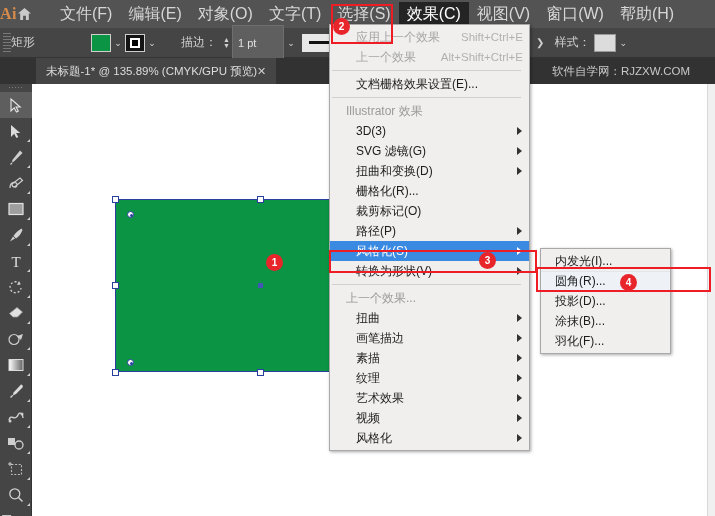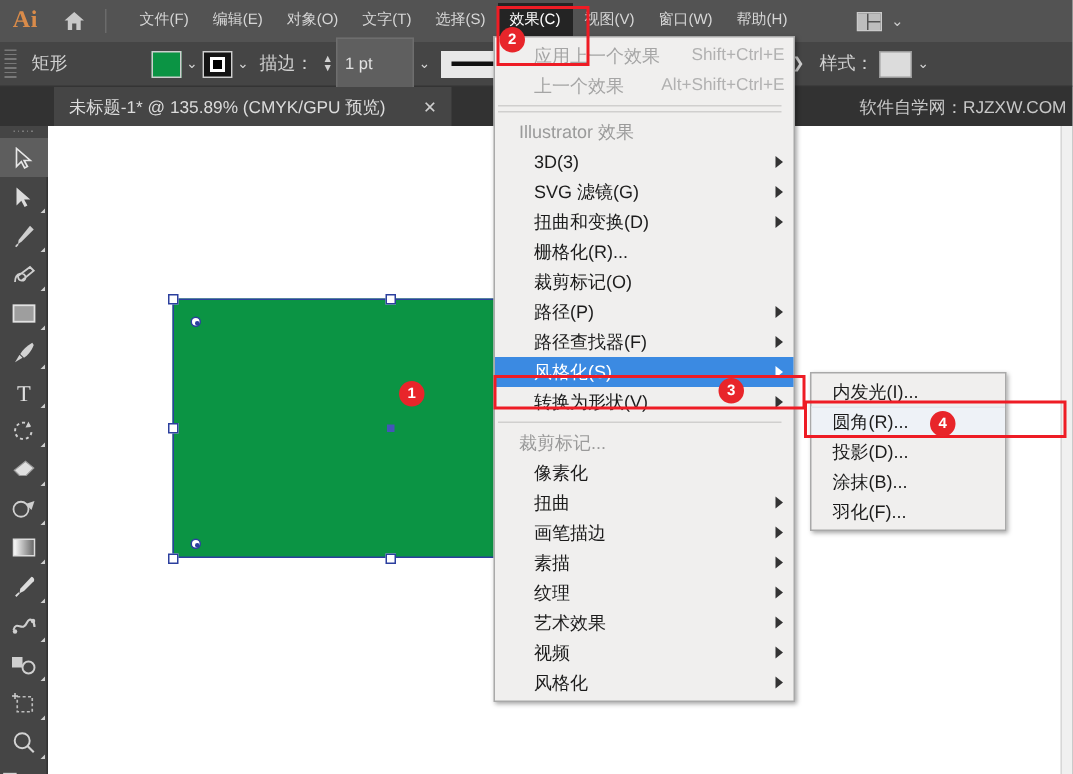--- a/index.html
+++ b/index.html
@@ -17,35 +17,35 @@
   }
   .ai-logo{
     width:34px; height:28px; color:#d98b4a; font-size:16px; font-weight:bold;
     display:flex; align-items:center; justify-content:center;
     font-family:"Liberation Serif",serif; letter-spacing:.5px;
   }
   .home-btn{ width:30px; height:28px; display:flex; align-items:center; justify-content:center; }
   .divider-v{ width:1px; height:16px; background:#6b6b6b; margin:0 6px; }
   .menu-items{ display:flex; align-items:center; margin-left:8px; }
   .menu-item{
-    font-size:10px; color:#d6d6d6; padding:4px 8px; white-space:nowrap;
+    font-size:16px; color:#d6d6d6; padding:4px 8px; white-space:nowrap;
     line-height:16px;
   }
   .menu-item.active{ background:#242424; color:#fff; }
   .ws-icon{ margin-left:38px; display:flex; align-items:center; gap:6px; }
 
   
   .optbar{
     position:absolute; left:0; top:28px; width:715px; height:30px;
     background:#454545; display:flex; align-items:center;
     border-bottom:1px solid #343434;
   }
   .grip{ width:8px; height:20px; margin-left:3px;
     background:repeating-linear-gradient(to bottom,#787878 0 1px,transparent 1px 3px);}
-  .opt-label{ font-size:12px; color:#d0d0d0; margin-left:10px; white-space:nowrap; }
+  .opt-label{ font-size:12px; color:#d0d0d0; white-space:nowrap; }
   .swatch-fill{
     width:20px;height:18px;background:#0b9444;border:1px solid #cfcfcf; margin-left:0;
   }
   .mini-caret{
     width:14px;height:18px;display:flex;align-items:center;justify-content:center;
     color:#d6d6d6;font-size:9px;
   }
   .stroke-box{
     width:20px;height:18px;background:#141414;border:1px solid #cfcfcf;
     display:flex;align-items:center;justify-content:center;
@@ -62,26 +62,26 @@
   }
   .stroke-style i{ display:block;width:42px;height:3px;background:#111; }
   .style-swatch{ width:22px;height:18px;background:#dcdcdc;border:1px solid #9a9a9a; }
 
   
   .tabbar{
     position:absolute; left:0; top:58px; width:715px; height:26px; background:#323232;
   }
   .doc-tab{
     position:absolute; left:36px; top:0; height:26px; background:#454545;
-    display:flex; align-items:center; padding:0 10px; gap:25px;
+    display:flex; align-items:center; padding:0 10px; gap:0;
   }
   .doc-tab span.t{ font-size:11.5px; color:#dcdcdc; white-space:nowrap; }
   .tab-close{ font-size:11px; color:#cfcfcf; }
   .watermark{
-    position:absolute; right:4px; top:0; height:26px; display:flex; align-items:center;
+    position:absolute; right:25px; top:0; height:26px; display:flex; align-items:center;
     font-size:11.5px; color:#c8c8c8; white-space:nowrap;
   }
   .panel-handle{
     position:absolute;left:0;top:58px;width:34px;height:26px;
     display:flex;align-items:center;justify-content:center;color:#b4b4b4;font-size:9px;
   }
 
   
   .toolbar{
     position:absolute; left:0; top:84px; width:32px; height:432px; background:#454545;
@@ -202,21 +202,21 @@
     <div class="grip"></div>
     <div class="opt-label">矩形</div>
     <div style="display:flex;align-items:center;margin-left:56px;gap:0">
       <div class="swatch-fill"></div>
       <div class="mini-caret">⌄</div>
       <div class="stroke-box">
           <i></i>
         </div>
       <div class="mini-caret">⌄</div>
     </div>
-    <div class="opt-label" style="margin-left:4px">描边：</div>
+    <div class="opt-label" style="margin-left:22px">描边：</div>
     <div style="display:flex;align-items:center;margin-left:4px">
       <div class="spin">▲<br>▼</div>
       <div class="opt-field">1 pt</div>
       <div class="mini-caret">⌄</div>
     </div>
     <div class="stroke-style" style="margin-left:4px">
         <i></i>
       </div>
     <div class="opt-label" style="margin-left:76px">明度：</div>
     <div class="opt-field" style="margin-left:4px;min-width:56px">100%</div>
@@ -383,20 +383,23 @@
   <div class="dropdown">
     <div class="mrow dis">
       <span>应用上一个效果</span>
       <span class="acc">Shift+Ctrl+E</span>
     </div>
     <div class="mrow dis">
       <span>上一个效果</span>
       <span class="acc">Alt+Shift+Ctrl+E</span>
     </div>
     <div class="msep"></div>
+    <div class="mrow">
+      <span>文档栅格效果设置(E)...</span>
+    </div>
     <div class="msep"></div>
     <div class="mrow group">
       <span>Illustrator 效果</span>
     </div>
     <div class="mrow">
       <span>3D(3)</span>
         <i class="arrow"></i>
     </div>
     <div class="mrow">
       <span>SVG 滤镜(G)</span>
@@ -409,38 +412,31 @@
     <div class="mrow">
       <span>栅格化(R)...</span>
     </div>
     <div class="mrow">
       <span>裁剪标记(O)</span>
     </div>
     <div class="mrow">
       <span>路径(P)</span>
         <i class="arrow"></i>
     </div>
-    <div class="mrow">
-      <span>路径查找器(F)</span>
-        <i class="arrow"></i>
-    </div>
     <div class="mrow sel">
       <span>风格化(S)</span>
         <i class="arrow"></i>
     </div>
     <div class="mrow">
       <span>转换为形状(V)</span>
         <i class="arrow"></i>
     </div>
     <div class="msep"></div>
     <div class="mrow group">
-      <span>裁剪标记...</span>
-    </div>
-    <div class="mrow">
-      <span>像素化</span>
+      <span>上一个效果...</span>
     </div>
     <div class="mrow">
       <span>扭曲</span>
         <i class="arrow"></i>
     </div>
     <div class="mrow">
       <span>画笔描边</span>
         <i class="arrow"></i>
     </div>
     <div class="mrow">

